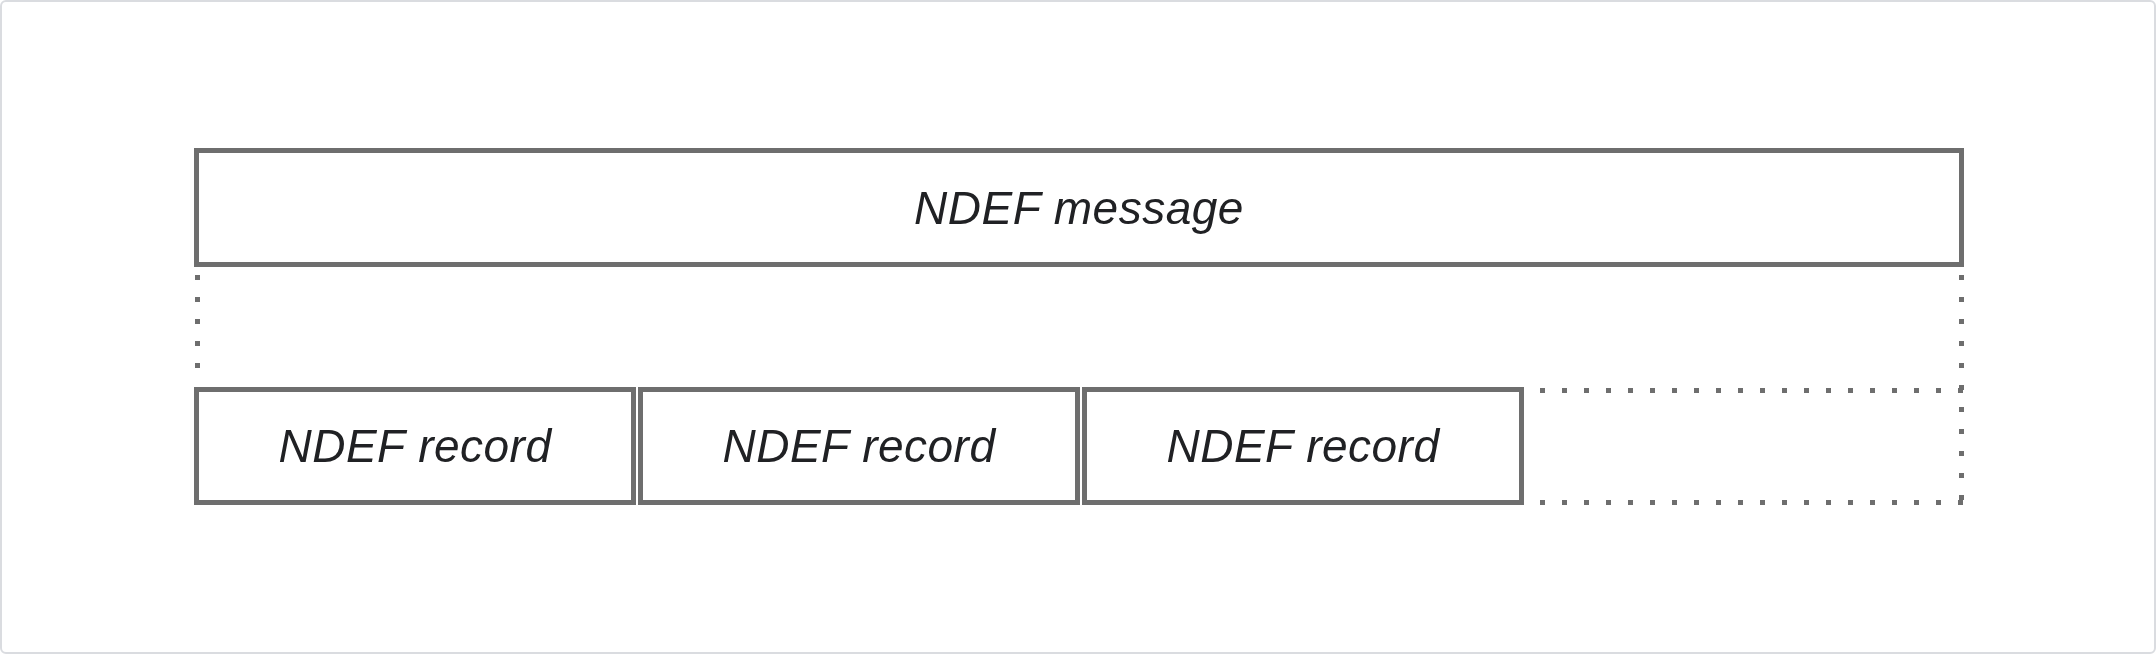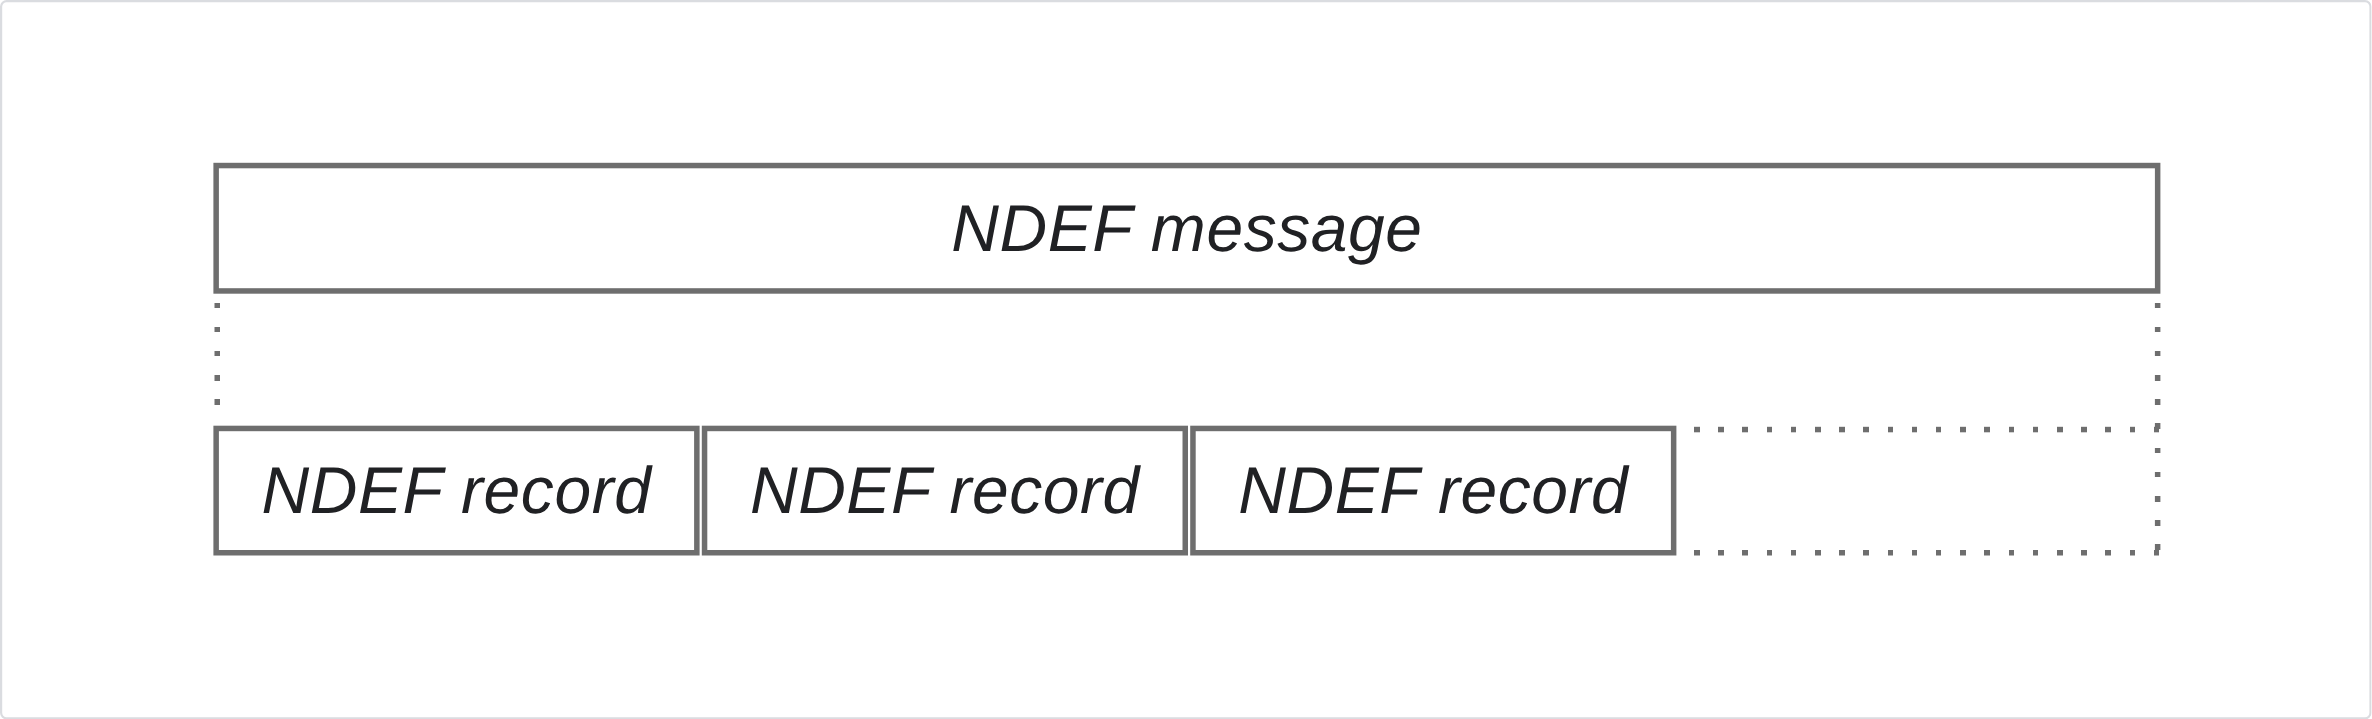--- a/index.html
+++ b/index.html
@@ -25,21 +25,21 @@
     box-sizing: border-box;
     border: 5px solid var(--color-box-border, #6e6e6e);
     background: var(--color-background, #ffffff);
     display: flex;
     align-items: center;
     justify-content: center;
   }
 
   .box-label {
     font-style: italic;
-    font-size: 60px;
+    font-size: 46px;
     line-height: 1;
     color: var(--color-text, #202124);
     white-space: nowrap;
     letter-spacing: 0.5px;
   }
 
   .message-box {
     left: 192px;
     top: 146px;
     width: 1770px;

